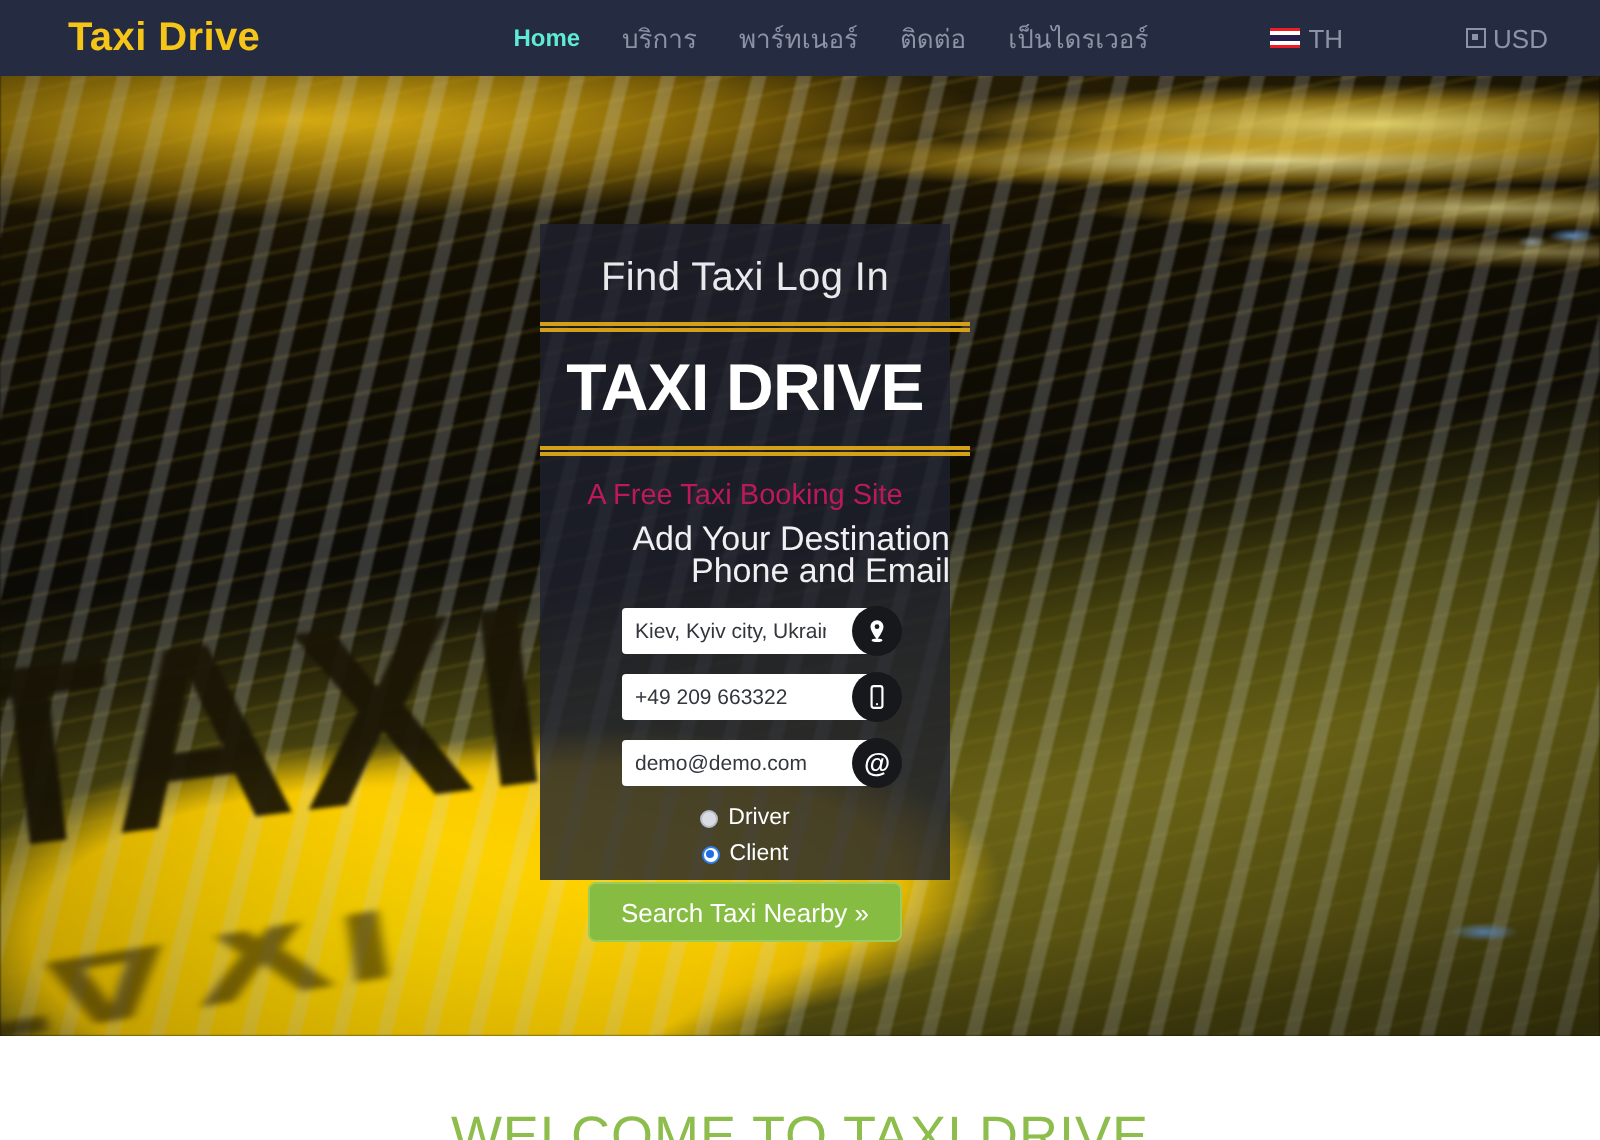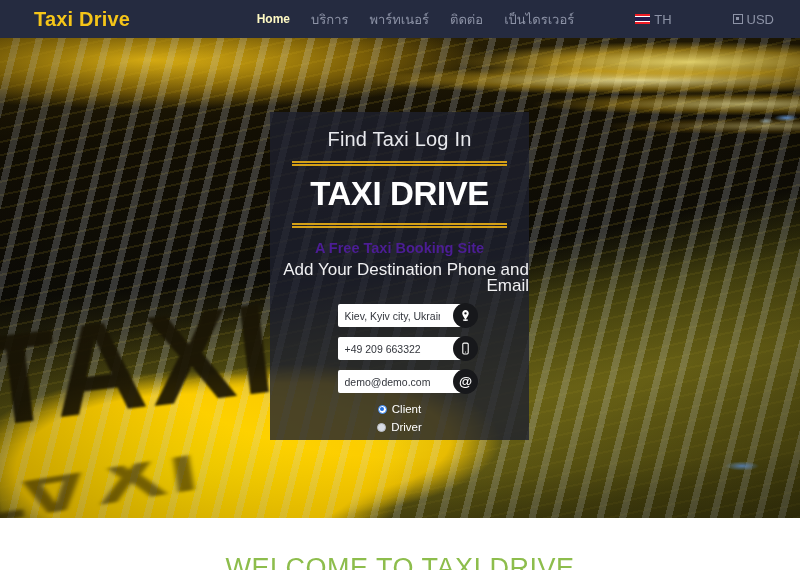--- a/index.html
+++ b/index.html
@@ -128,21 +128,21 @@
     display: flex;
     align-items: center;
     gap: 21px;
   }
   .nav-link {
     color: #8d93a6;
     font-size: 13px;
     text-decoration: none;
     white-space: nowrap;
   }
-  .nav-link.active { color: #fef9c3; font-weight: bold; font-size: 12px; }
+  .nav-link.active { color: #5eead4; font-weight: bold; font-size: 12px; }
 
   .nav-locale { display: flex; align-items: center; gap: 4px; margin-left: 40px; }
   .flag-th {
     width: 15px; height: 10px;
     display: inline-block;
     background:
       linear-gradient(to bottom,
         #ee1c25 0%,   #ee1c25 17%,
         #ffffff 17%,  #ffffff 33%,
         #241d4f 33%,  #241d4f 67%,
@@ -161,21 +161,21 @@
     left: 2px; top: 2px;
     width: 3px; height: 3px;
     background: #8d93a6;
   }
 
   
   .panel {
     position: absolute;
     left: 270px;
     top: 112px;
-    width: 259px;
+    width: 205px;
     height: 328px;
     background: rgba(30,33,46,.80);
     z-index: 20;
     padding-top: 14px;
   }
 
   .panel-eyebrow {
     text-align: center;
     color: #e8e9ed;
     font-size: 20px;
@@ -196,23 +196,23 @@
     text-align: center;
     color: #ffffff;
     font-size: 33px;
     font-weight: bold;
     letter-spacing: -0.4px;
     line-height: 40px;
   }
 
   .panel-sub {
     text-align: center;
-    color: #4c1d95;
+    color: #be185d;
     font-size: 14.5px;
-    font-weight: bold;
+    font-weight: normal;
     margin-top: 10px;
     line-height: 20px;
   }
   .panel-hint {
     text-align: right;
     color: #f0f0f2;
     font-size: 17px;
     margin-top: 4px;
     line-height: 16px;
   }
@@ -391,29 +391,30 @@
         <input class="field-inner" type="text" value="demo@demo.com" style="">
         <span class="field-icon">
           <svg width="17" height="17" viewBox="0 0 24 24" aria-hidden="true">
             <text x="12" y="18" text-anchor="middle" font-family="Liberation Sans, sans-serif" font-size="19" font-weight="bold" fill="#ffffff">@</text>
           </svg>
         </span>
       </div>
 
       <div class="radios">
         <label class="radio-row">
+          <span class="radio-dot"></span>
+          <span>Driver</span>
+        </label>
+        <label class="radio-row">
           <span class="radio-dot checked"></span>
           <span>Client</span>
         </label>
-        <label class="radio-row">
-          <span class="radio-dot"></span>
-          <span>Driver</span>
-        </label>
       </div>
 
+      <button class="search-btn">Search Taxi Nearby »</button>
     </div>
   </div>
 
   <div class="welcome">
     <div class="welcome-title">WELCOME TO TAXI DRIVE</div>
   </div>
 
 </div>
 
 </body></html>

